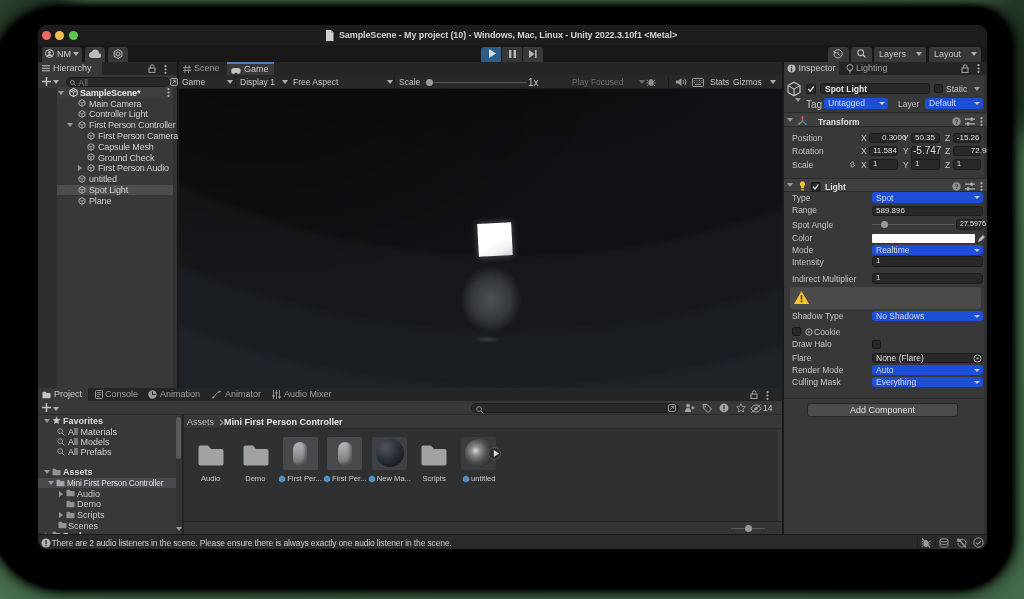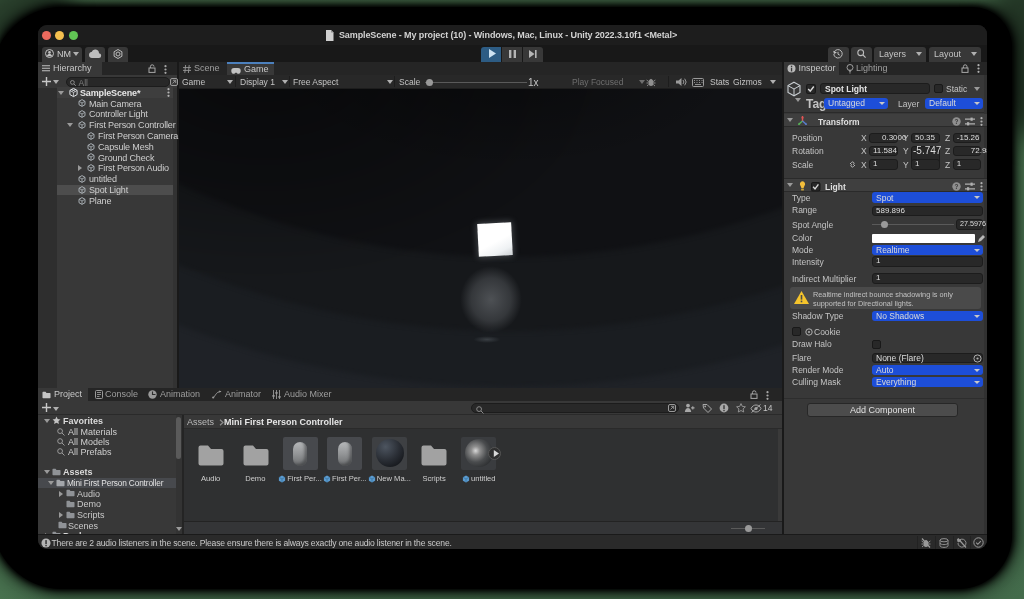--- a/index.html
+++ b/index.html
@@ -569,21 +569,21 @@
    <svg width="10" height="10" style="left:22px;top:21.5px" viewBox="0 0 9 9">
           <rect x=".5" y=".5" width="8" height="8" rx="1.5" fill="#282828" stroke="#191919"></rect>
           <path d="M2 4.5l1.8 2L7 2.3" stroke="#d8d8d8" stroke-width="1.3" fill="none"></path>
         </svg>
    <div class="fld" style="left:36px;top:20.5px;width:110px;height:11.5px;color:#e4e4e4;font-size:8.5px;font-weight:bold;line-height:10px;padding-left:4px">Spot Light</div>
    <svg width="9" height="9" style="left:150px;top:21.5px" viewBox="0 0 9 9">
           <rect x=".5" y=".5" width="8" height="8" rx="1.5" fill="#282828" stroke="#191919"></rect>
         </svg>
    <div class="tx" style="left:162px;top:21.5px;font-size:8.5px;color:#c4c4c4;font-weight:normal">Static</div>
    <div class="cart" style="left:190px;top:25px;border-top-color:#9a9a9a"></div>
-   <div class="tx" style="left:22px;top:37px;font-size:12px;color:#c4c4c4;font-weight:bold">Tag</div>
+   <div class="tx" style="left:22px;top:37px;font-size:10px;color:#c4c4c4;font-weight:normal">Tag</div>
    <div class="dd" style="left:40px;top:36px;width:64px;height:10.5px">
           <div class="lbl" style="font-size:8.5px">Untagged</div>
           <div class="c"></div>
         </div>
    <div class="tx" style="left:114px;top:37px;font-size:8.5px;color:#c4c4c4;font-weight:normal">Layer</div>
    <div class="dd" style="left:141px;top:36px;width:58px;height:10.5px">
           <div class="lbl" style="font-size:8.5px">Default</div>
           <div class="c"></div>
         </div>
    <div class="ab" style="left:0;top:51.5px;width:203px;height:13.5px;background:#3f3f3f;border-bottom:1px solid #2a2a2a"></div>
@@ -684,22 +684,20 @@
    <div class="tx" style="left:8px;top:194.5px;font-size:8.5px;color:#c4c4c4;font-weight:normal">Intensity</div>
    <div class="fld" style="left:88px;top:194.25px;width:111px;height:10.5px;color:#dedede;font-size:8px;line-height:8.5px;padding-left:3px">1</div>
    <div class="tx" style="left:8px;top:211.5px;font-size:8.5px;color:#c4c4c4;font-weight:normal">Indirect Multiplier</div>
    <div class="fld" style="left:88px;top:211.25px;width:111px;height:10.5px;color:#dedede;font-size:8px;line-height:8.5px;padding-left:3px">1</div>
    <div class="ab" style="left:6px;top:225px;width:191px;height:22px;background:#4a4a4a;border-radius:3px"></div>
    <svg width="15" height="13" style="left:10px;top:229px" viewBox="0 0 15 13">
           <path d="M7.5 0L15 13H0z" fill="#f5c42c"></path>
           <rect x="6.7" y="4" width="1.6" height="4.6" fill="#4a4a4a"></rect>
           <rect x="6.7" y="9.6" width="1.6" height="1.7" fill="#4a4a4a"></rect>
         </svg>
-   <div class="tx" style="left:29px;top:228px;font-size:7.3px;line-height:9px;color:#c2c2c2;white-space:pre">Realtime indirect bounce shadowing is only
-supported for Directional lights.</div>
    <div class="tx" style="left:8px;top:249px;font-size:8.5px;color:#c4c4c4;font-weight:normal">Shadow Type</div>
    <div class="dd" style="left:88px;top:248.75px;width:111px;height:10.5px">
           <div class="lbl" style="font-size:8.5px">No Shadows</div>
           <div class="c"></div>
         </div>
    <svg width="9" height="9" style="left:8px;top:265px" viewBox="0 0 9 9">
           <rect x=".5" y=".5" width="8" height="8" rx="1.5" fill="#282828" stroke="#191919"></rect>
         </svg>
    <svg width="8" height="8" style="left:21px;top:265.5px" viewBox="0 0 8 8">
           <circle cx="4" cy="4" r="3.2" fill="none" stroke="#b0b0b0"></circle>

